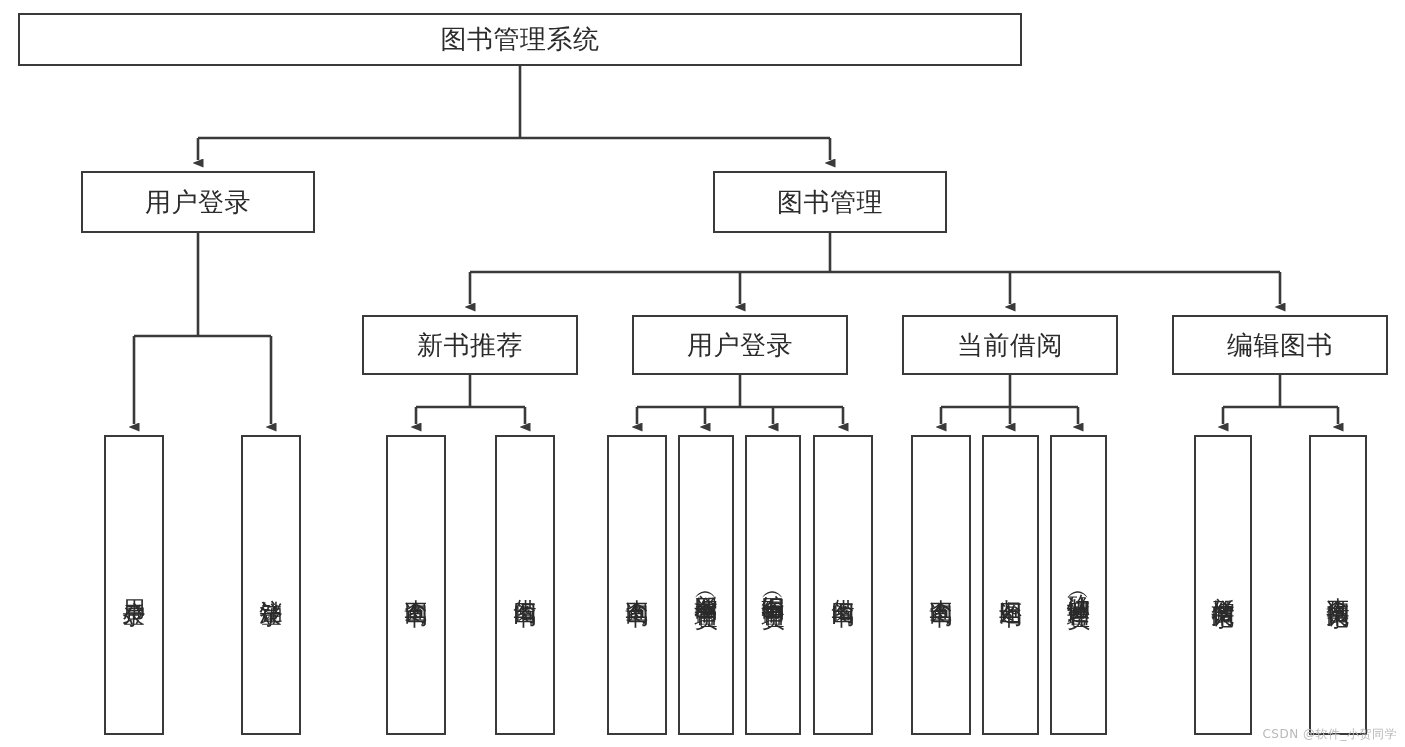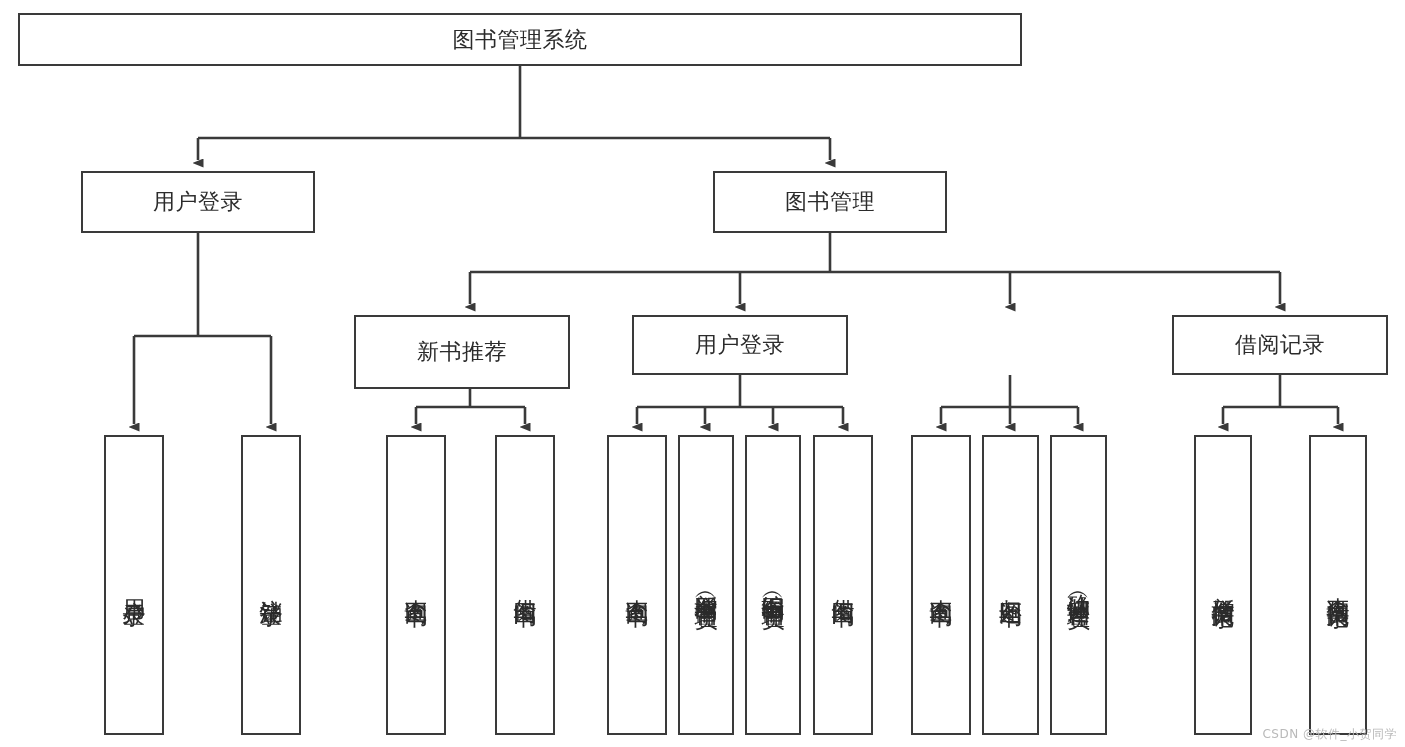--- a/index.html
+++ b/index.html
@@ -36,21 +36,21 @@
     justify-content: center;
     color: #2b2b2b;
   }
   .node-label {
     display: block;
     text-align: center;
     line-height: 1.18;
     white-space: nowrap;
   }
   .node.horizontal .node-label {
-    font-size: 22px;
+    font-size: 26px;
     letter-spacing: 0.5px;
     text-align: center;
   }
   .node.vertical {
     align-items: center;
     justify-content: center;
   }
   .node.vertical .node-label {
     writing-mode: vertical-rl;
     text-orientation: upright;
@@ -141,31 +141,34 @@
   </div>
 
   <div class="node horizontal" style="left:81px; top:171px; width:234px; height:62px;">
     <span class="node-label">用户登录</span>
   </div>
 
   <div class="node horizontal" style="left:713px; top:171px; width:234px; height:62px;">
     <span class="node-label">图书管理</span>
   </div>
 
-  <div class="node horizontal" style="left:354px; top:315px; width:216px; height:74px;">
+  <div class="node horizontal" style="left:362px; top:315px; width:216px; height:60px;">
     <span class="node-label">新书推荐</span>
   </div>
 
   <div class="node horizontal" style="left:632px; top:315px; width:216px; height:60px;">
     <span class="node-label">用户登录</span>
   </div>
 
+  <div class="node horizontal" style="left:902px; top:315px; width:216px; height:60px;">
+    <span class="node-label">当前借阅</span>
+  </div>
 
   <div class="node horizontal" style="left:1172px; top:315px; width:216px; height:60px;">
-    <span class="node-label">借阅记录</span>
+    <span class="node-label">编辑图书</span>
   </div>
 
   <div class="node vertical" style="left:104px; top:435px; width:60px; height:300px;">
     <span class="node-label">用户登录</span>
   </div>
 
   <div class="node vertical" style="left:241px; top:435px; width:60px; height:300px;">
     <span class="node-label">注销登录</span>
   </div>
 

